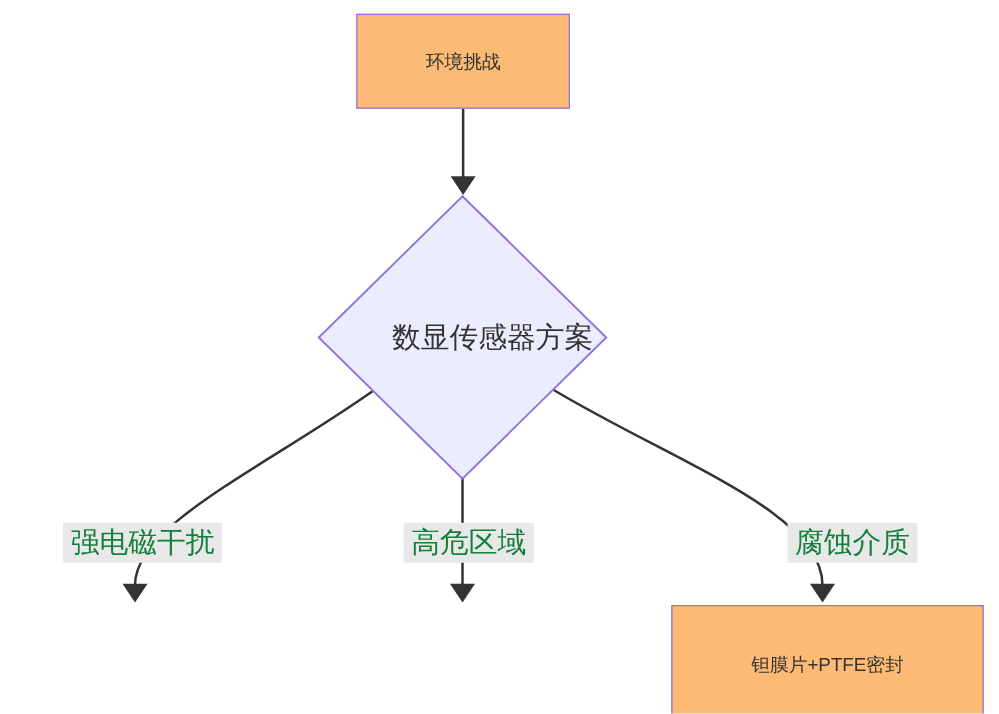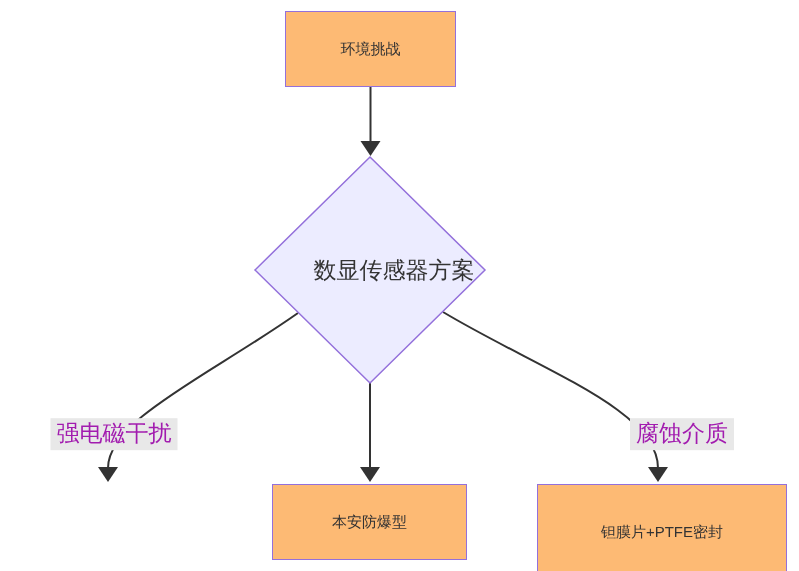--- a/index.html
+++ b/index.html
@@ -38,21 +38,21 @@
   .diamond-label {
     position: absolute;
     color: #333333;
     font-size: 23px;
     white-space: nowrap;
     transform: translate(-50%, -50%);
   }
   .edge-label {
     position: absolute;
     background: #e8e8e8;
-    color: #a21caf;
+    color: #15803d;
     font-size: 23px;
     line-height: 1.2;
     padding: 2px 6px;
     white-space: nowrap;
     transform: translate(-50%, -50%);
   }
 </style>
 </head>
 <body>
 
@@ -75,22 +75,20 @@
     <polygon points="370,157 485,270 370,383 255,270" fill="#ECECFF" stroke="#9370DB" stroke-width="1.5"></polygon>
   </svg>
 
   <div class="node" style="left:285px; top:11px; width:171px; height:76px;">
     <span>环境挑战</span>
   </div>
 
   <div class="diamond-label" style="left:370px; top:270px;margin-left:24px;">数显传感器方案</div>
 
   <div class="edge-label" style="left:114px; top:434px;">强电磁干扰</div>
+  <div class="edge-label" style="left:375px; top:434px;">高危区域</div>
   <div class="edge-label" style="left:662px; top:434px;margin-left:20px;">腐蚀介质</div>
 
-  <div class="node" style="left:272px; top:484px; width:195px; height:76px;">
-    <span>本安防爆型</span>
-  </div>
   <div class="node" style="left:537px; top:484px; width:250px; height:96px;">
     <span>钽膜片+PTFE密封</span>
   </div>
 
 </div>
 
 </body></html>

